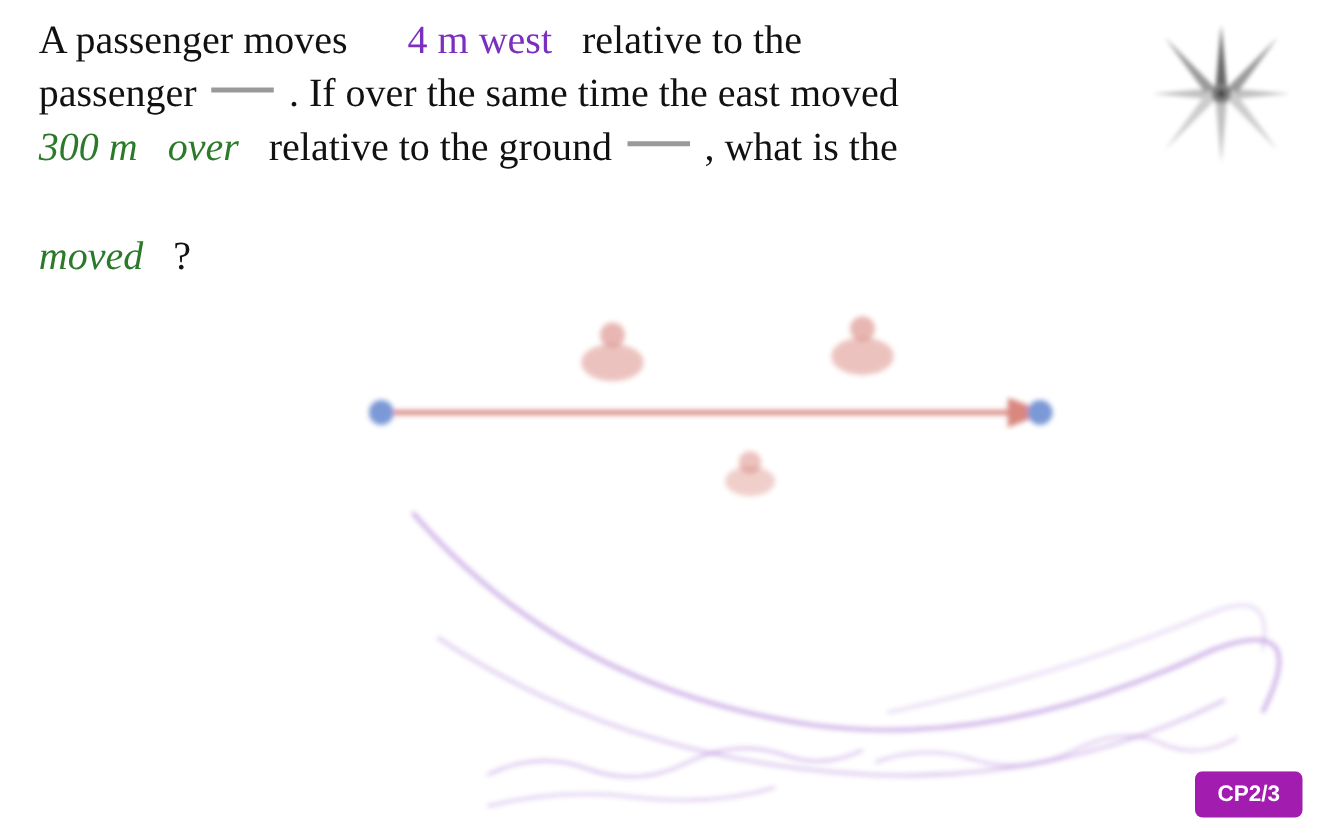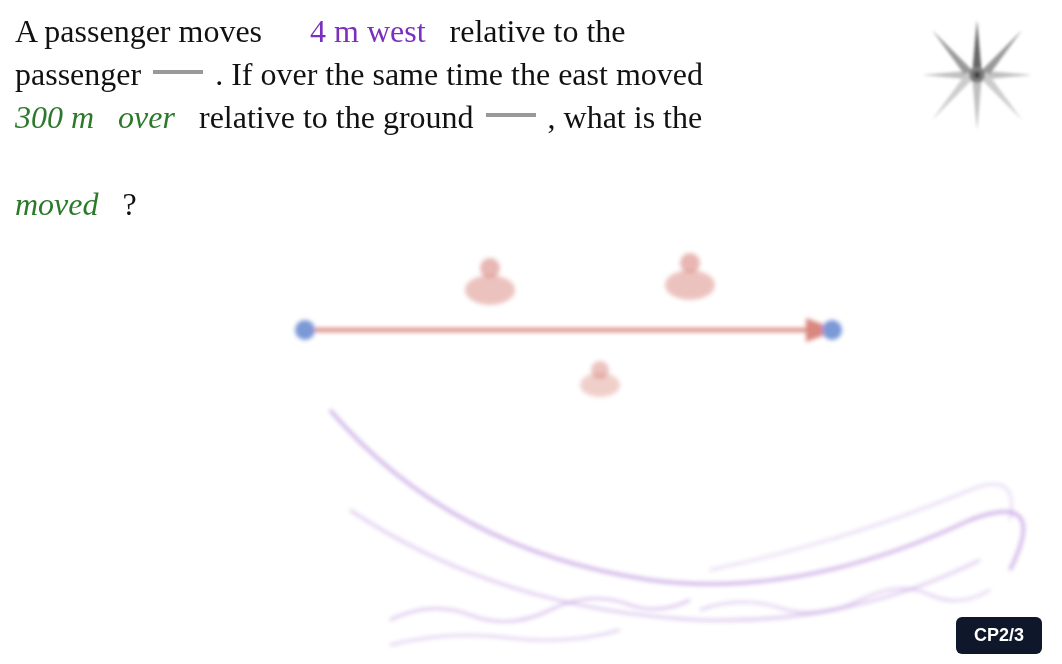--- a/index.html
+++ b/index.html
@@ -8,21 +8,21 @@
       height: 664px;
       background: #ffffff;
       font-family: Georgia, 'Times New Roman', serif;
       overflow: hidden;
       position: relative;
     }
 
     .text-block {
       position: absolute;
       top: 10px;
-      left: 15px;
+      left: 31px;
       width: 760px;
       font-size: 32px;
       line-height: 1.35;
       color: #111;
     }
 
     .green { color: #2a7a2a; font-style: italic; }
     .purple { color: #7b2fbe; }
 
     .blank {
@@ -53,21 +53,21 @@
       left: 150px;
       width: 880px;
       height: 420px;
     }
 
     
     .cp-badge {
       position: absolute;
       bottom: 10px;
       right: 20px;
-      background: #0f172a;
+      background: #a21caf;
       color: #ffffff;
       font-family: Arial, sans-serif;
       font-size: 18px;
       font-weight: bold;
       padding: 8px 18px;
       border-radius: 6px;
     }
 
     
     .diagram svg {

